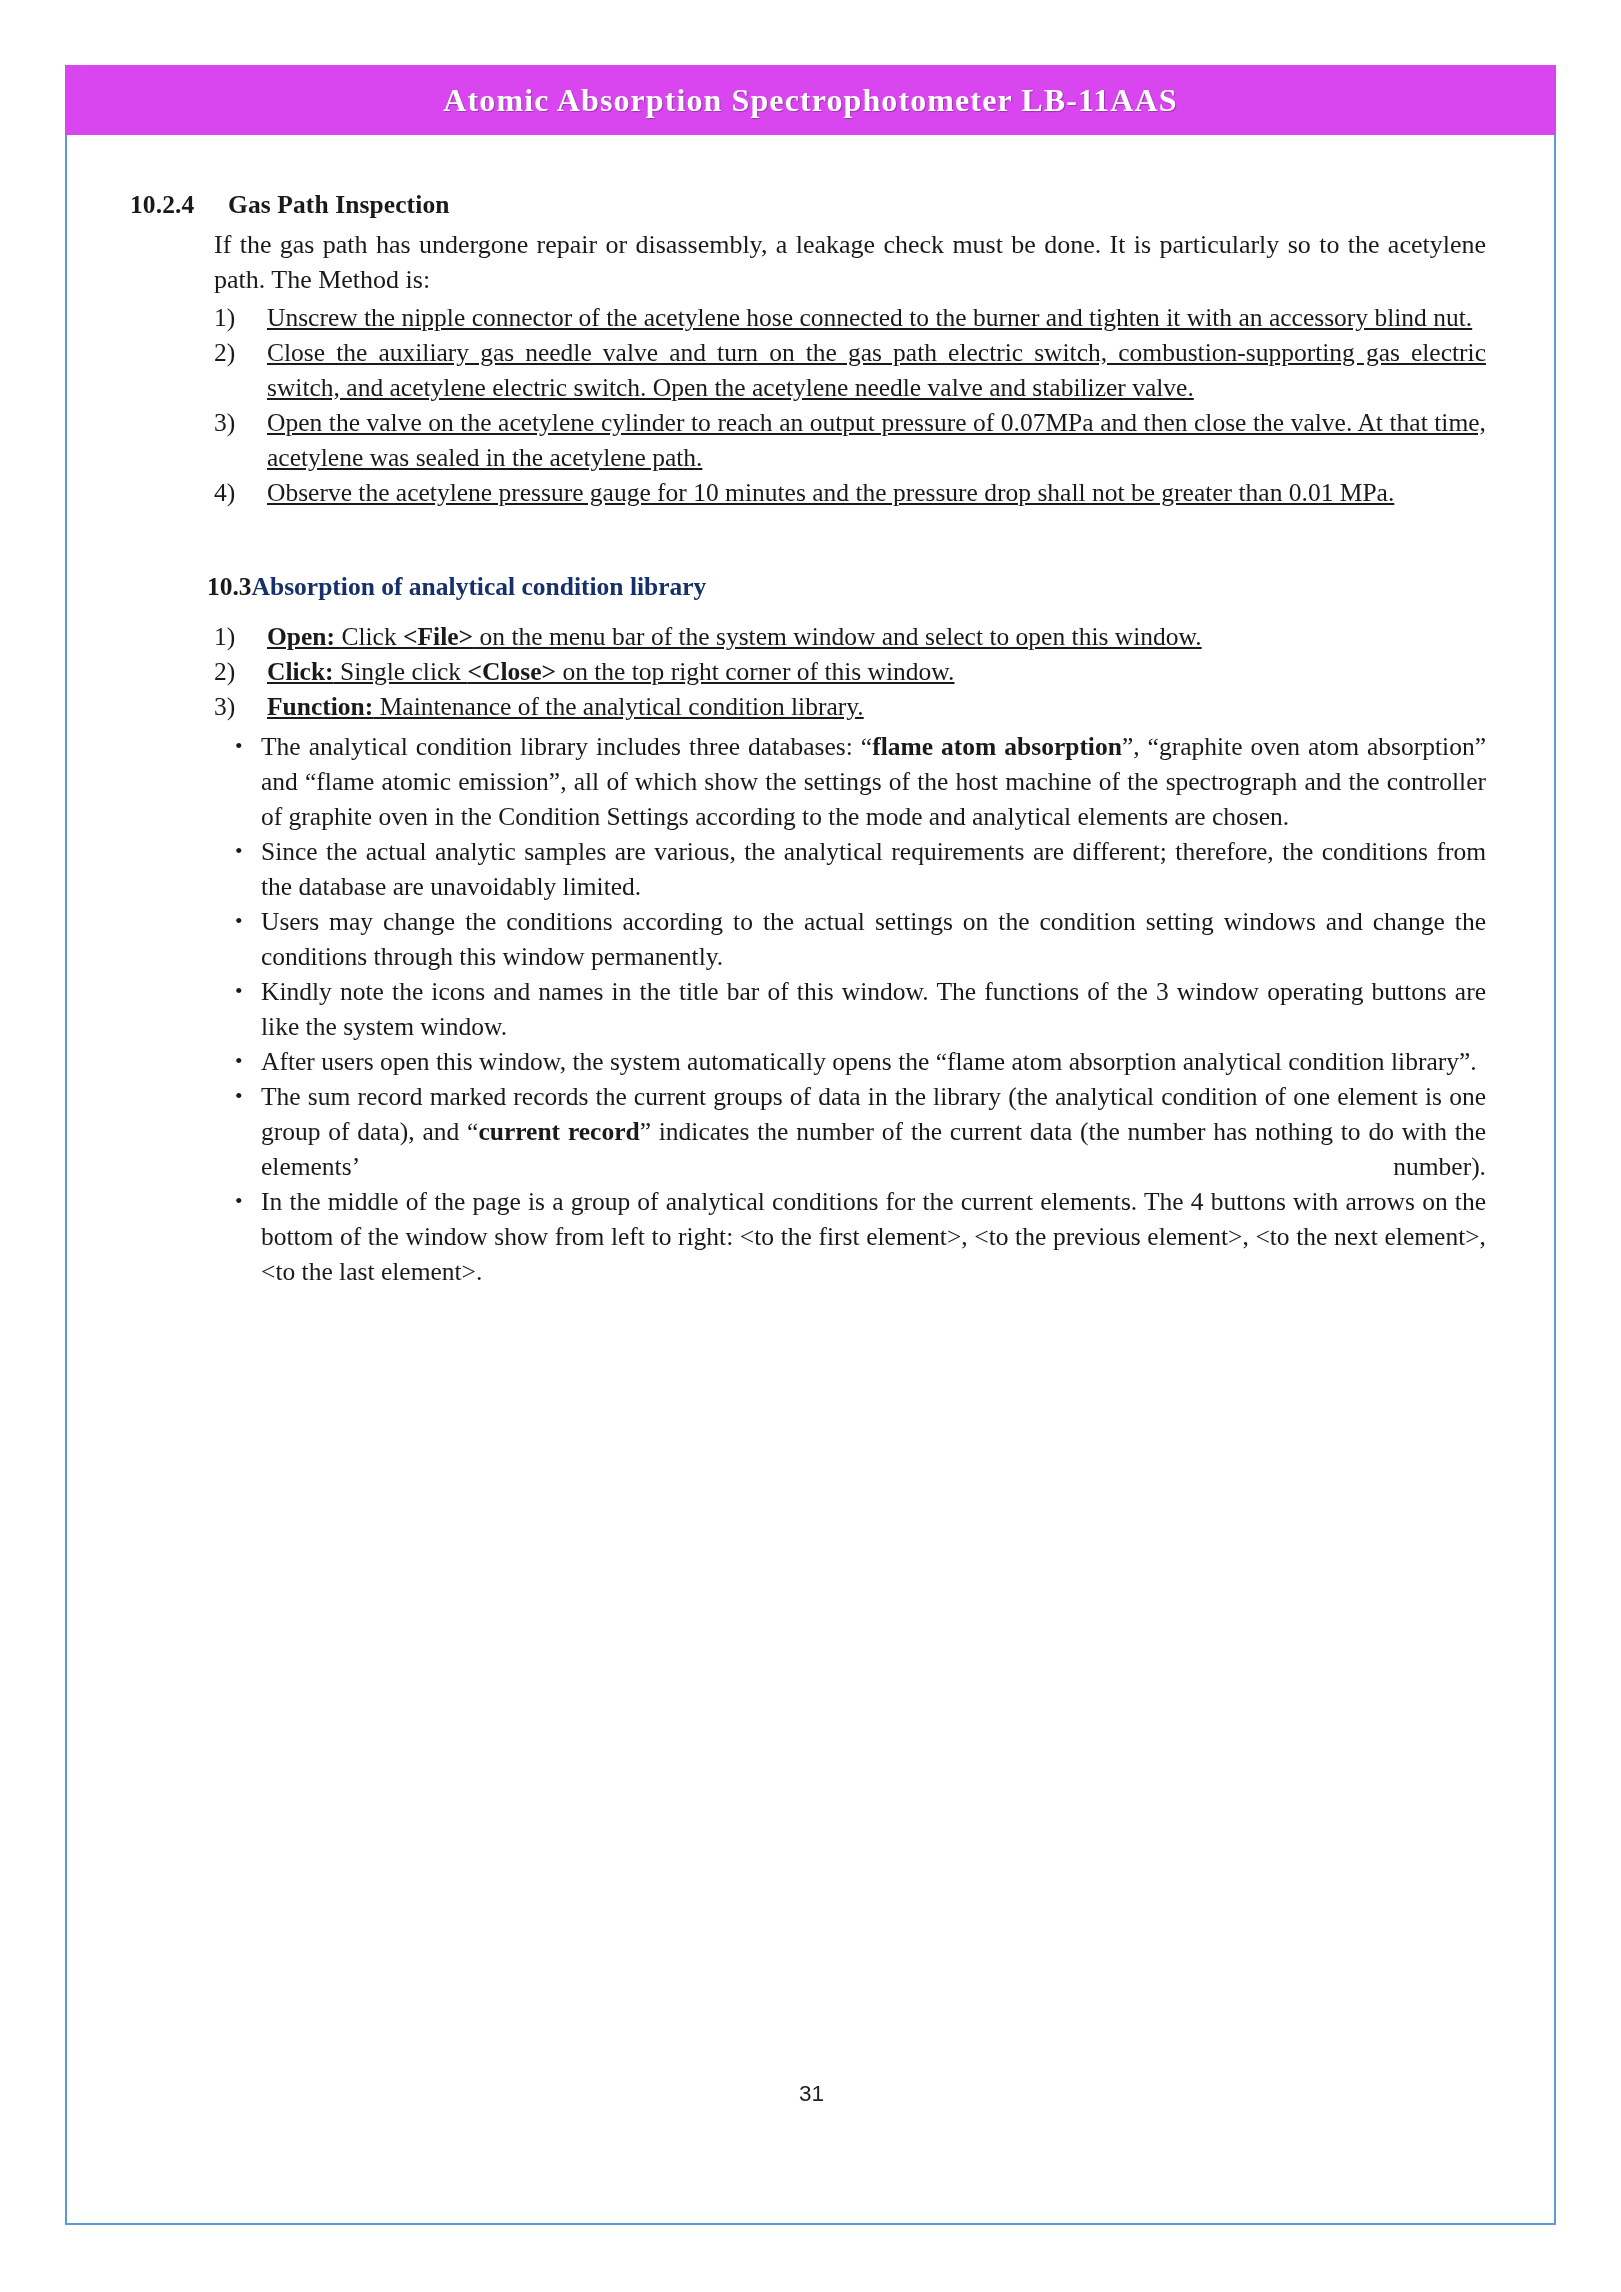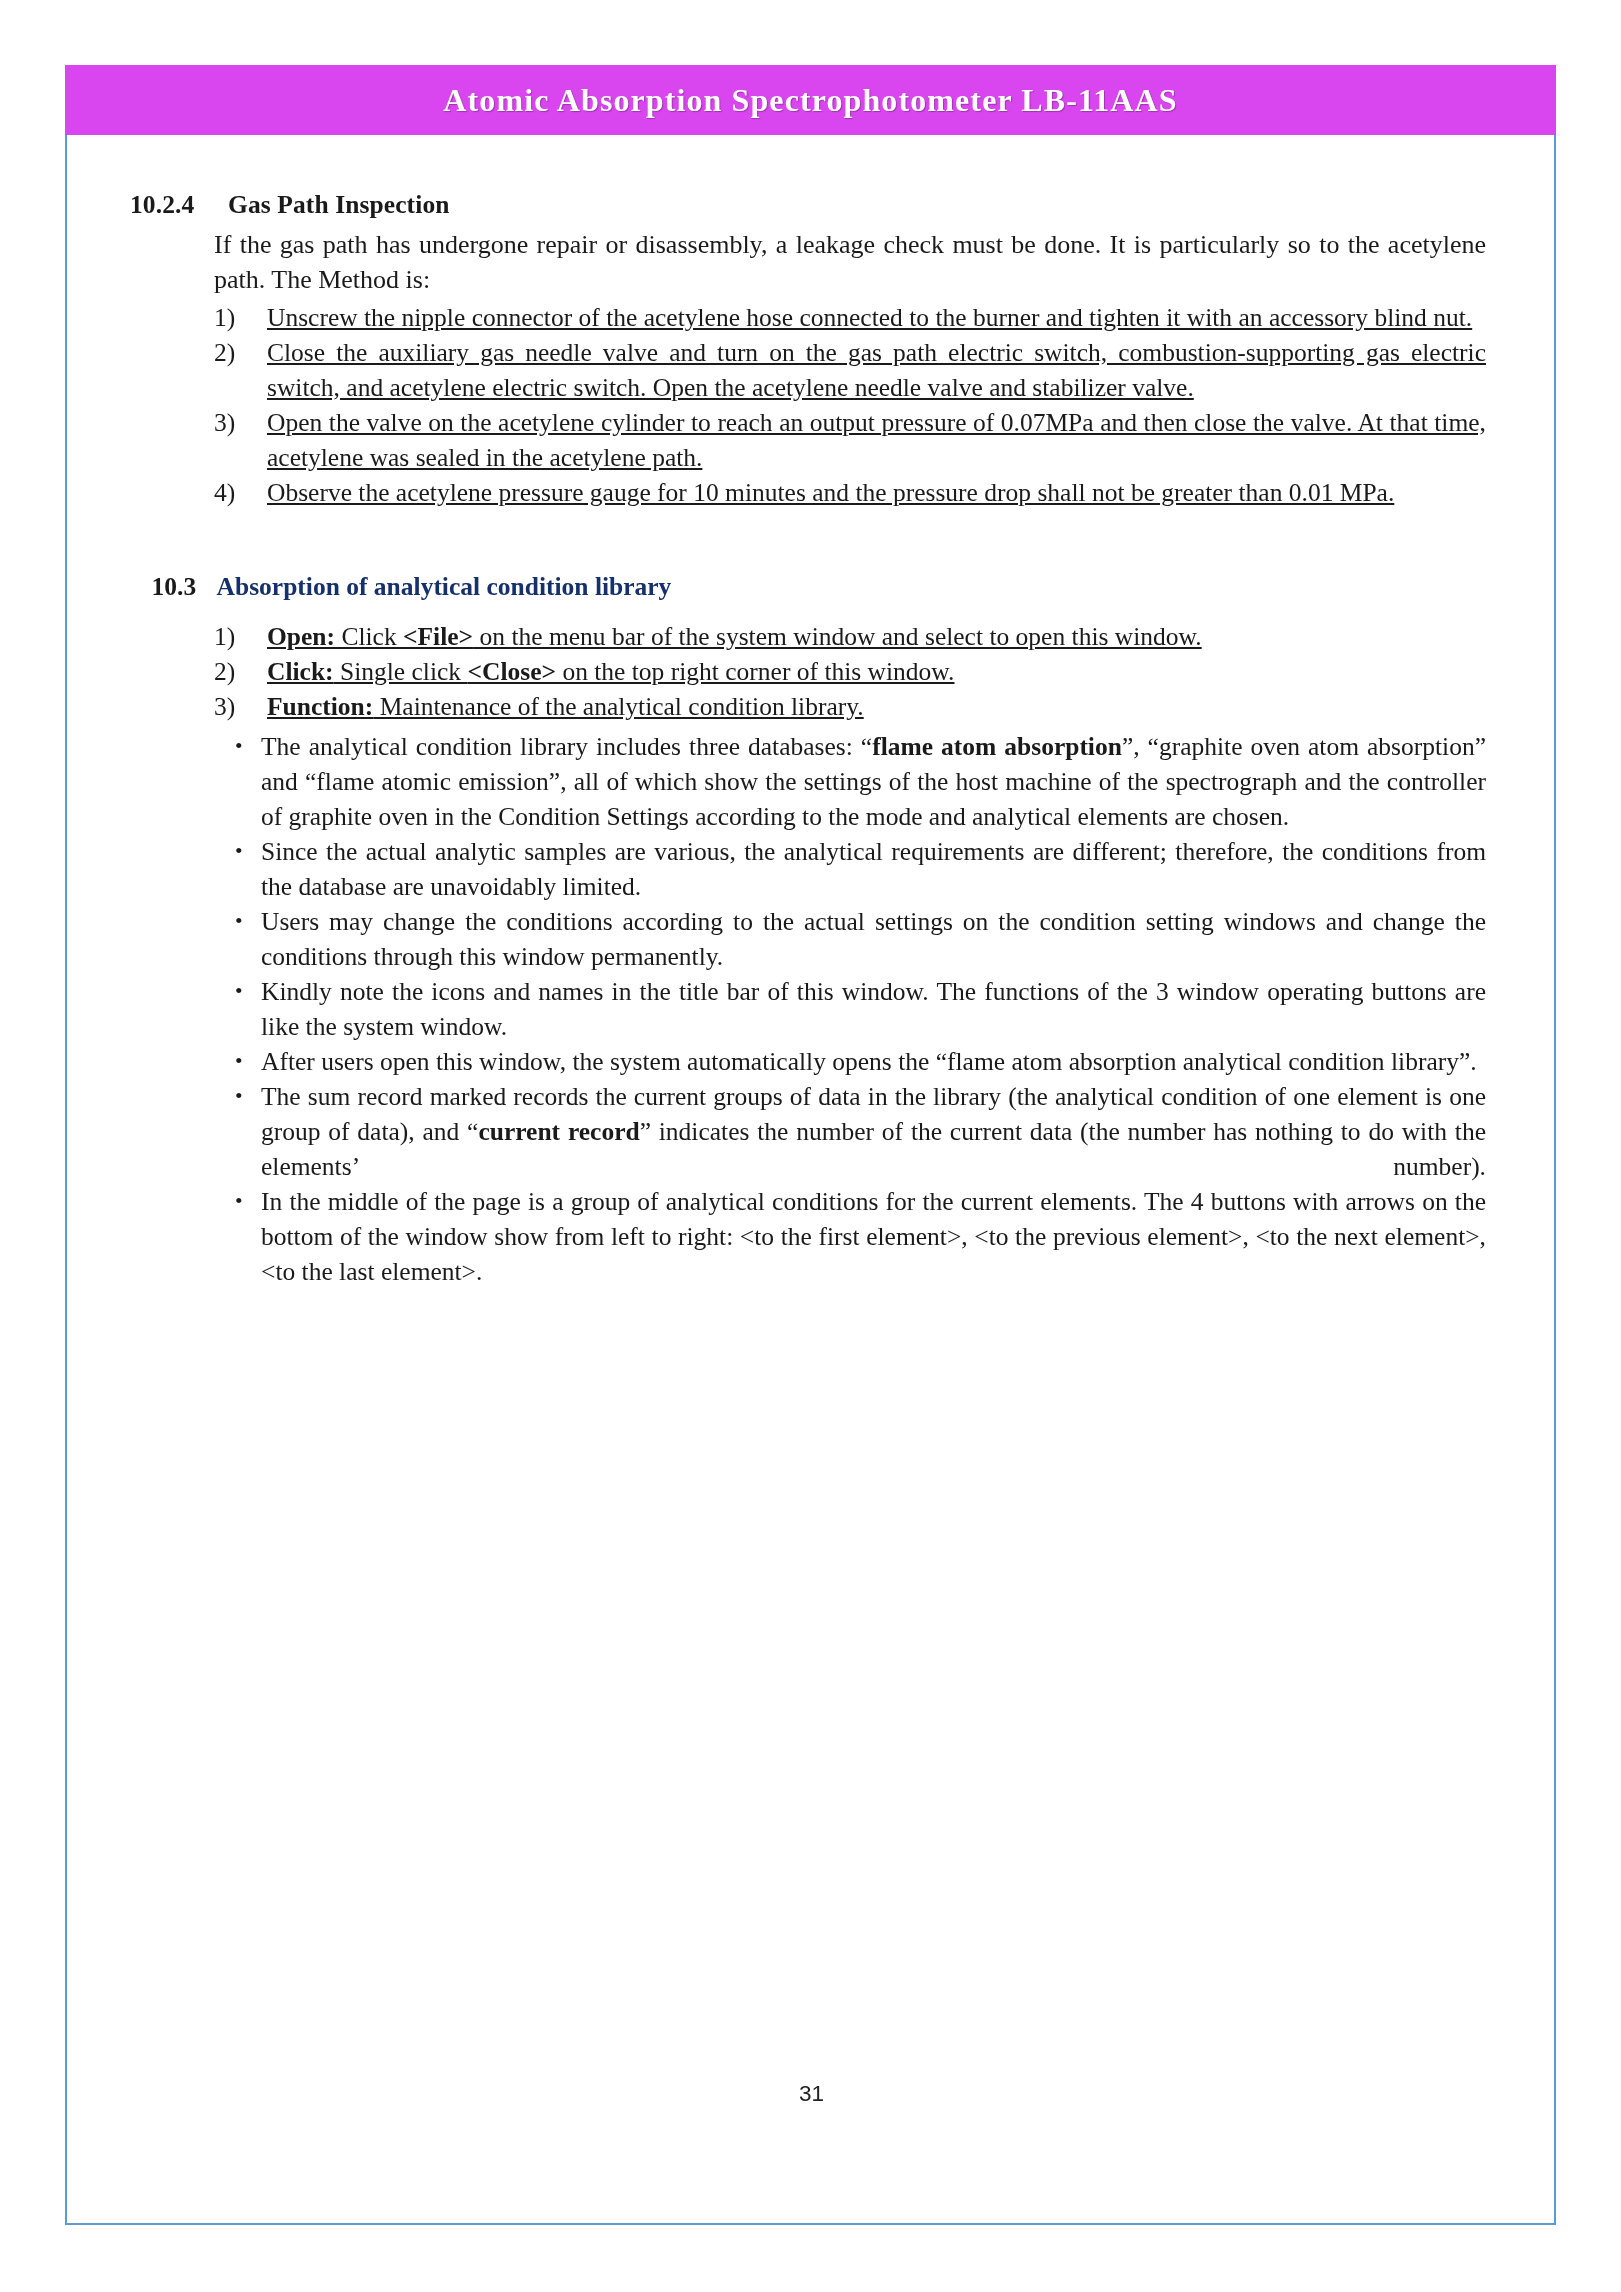--- a/index.html
+++ b/index.html
@@ -129,21 +129,22 @@
     top: 435px;
     width: 1372px;
     font-size: 25.5px;
     font-weight: bold;
     color: #15306B;
     white-space: nowrap;
   }
   .sec-heading .num {
     display: inline-block;
     width: 65px;
-    margin-left: 65px;
+    margin-left: 100px;
+    text-align: right;
   }
   .sec-heading .label { color: #15306B; }
 
   
   .bullets {
     position: absolute;
     left: 129px;
     top: 592px;
     width: 1290px;
     font-size: 25.5px;

